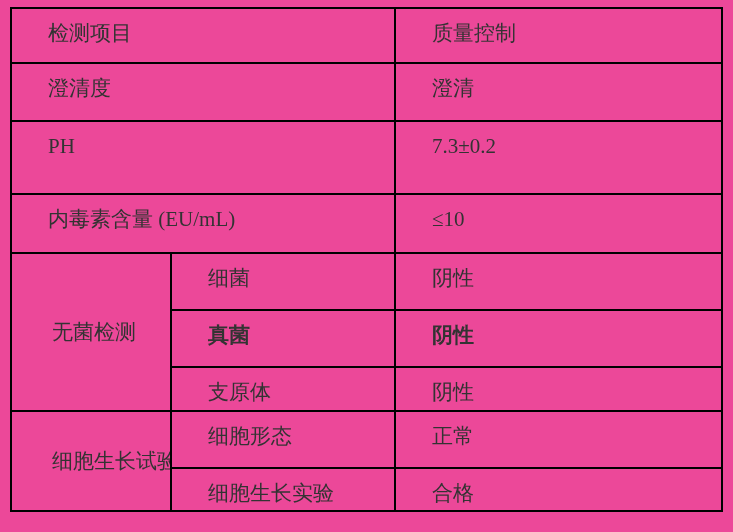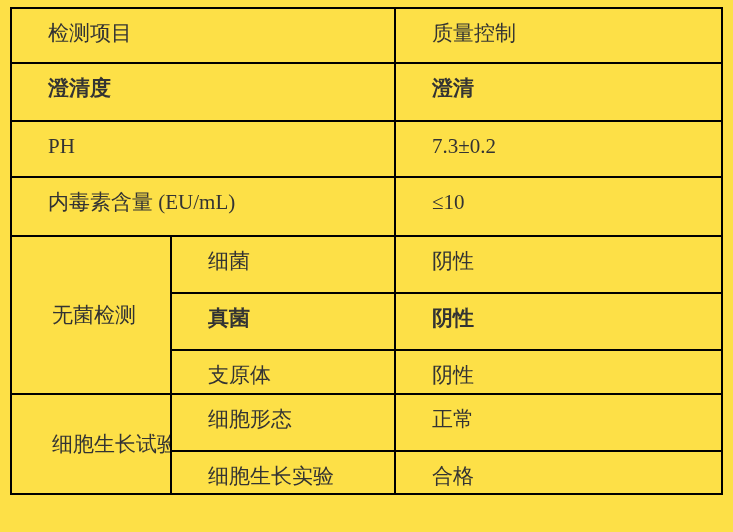--- a/index.html
+++ b/index.html
@@ -4,21 +4,21 @@
 <style>
   html, body {
     margin: 0;
     padding: 0;
     background: #ffffff;
   }
   .page {
     position: relative;
     width: 733px;
     height: 532px;
-    background: #fde047;
+    background: #ec4899;
     overflow: hidden;
     font-family: "Liberation Serif", "DejaVu Serif", serif;
   }
   table.qc-table {
     position: absolute;
     left: 10px;
     top: 7px;
     border-collapse: collapse;
     table-layout: fixed;
     width: 711px;
@@ -32,22 +32,22 @@
     color: #333333;
     overflow: hidden;
     white-space: nowrap;
   }
   table.qc-table td.group-cell {
     vertical-align: middle;
     padding-top: 0;
     padding-left: 40px;
   }
   tr.r1 { height: 55px; }
-  tr.r2 { height: 58px; font-weight: bold; }
-  tr.r3 { height: 56px; }
+  tr.r2 { height: 58px; }
+  tr.r3 { height: 73px; }
   tr.r4 { height: 59px; margin-left: 6px; }
   tr.r5 { height: 57px; }
   tr.r6 { height: 57px; font-weight: bold; }
   tr.r7 { height: 44px; }
   tr.r8 { height: 57px; }
   tr.r9 { height: 43px; }
 </style>
 </head>
 <body>
 

